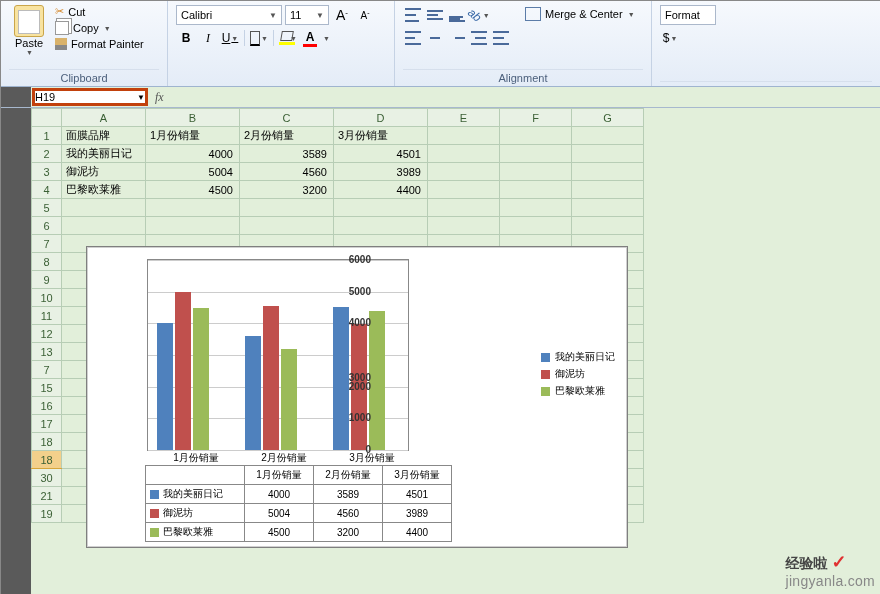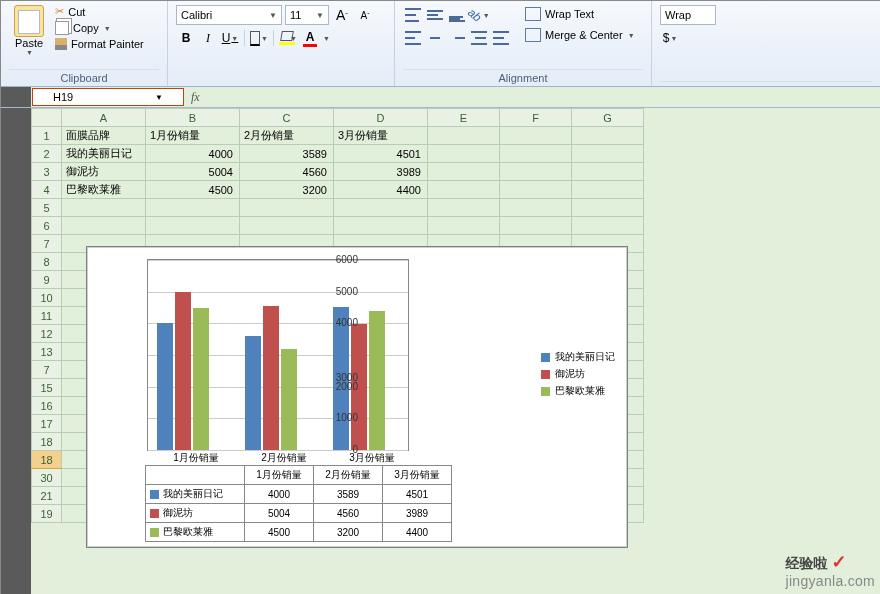--- a/index.html
+++ b/index.html
@@ -37,21 +37,21 @@
   .wrap-merge{display:flex;flex-direction:column;gap:3px;font-size:11px;}
   .wm-btn{display:flex;align-items:center;gap:4px;border:1px solid transparent;padding:1px 3px;}
   .wrap-ic{width:14px;height:12px;border:1px solid #5b7ca8;position:relative;}
   .merge-ic{width:14px;height:12px;border:1px solid #5b7ca8;position:relative;}
   .align-sec{display:flex;gap:10px;}
   
   .num-group .combo{width:46px;}
   
   .fbar{display:flex;align-items:stretch;height:20px;border-bottom:1px solid #a7b8ce;background:#e2efda;}
   .left-gut{width:30px;background:#5a5a5a;}
-  .namebox{width:110px;background:#fff;border:1px solid #c2410c;margin:1px;font-size:11px;display:flex;align-items:center;padding:0 20px;}
+  .namebox{width:110px;background:#fff;border:3px solid #c2410c;margin:1px;font-size:11px;display:flex;align-items:center;padding:0 0;}
   .namebox .dd{margin-left:auto;font-size:8px;}
   .fx-area{display:flex;align-items:center;padding:0 6px;color:#555;font-style:italic;font-family:"Times New Roman",serif;}
   .fx-area span.fx{font-style:italic;}
   .formula-input{flex:1;background:#e2efda;}
   
   .sheet-area{display:flex;height:calc(594px - 85px - 20px - 2px);}
   .dark-gut{width:30px;background:#5a5a5a;}
   .sheet{flex:1;position:relative;background:#e2efda; font-size:11px; color:#000;}
   table.grid{border-collapse:collapse;position:absolute;top:0;left:0;}
   table.grid th, table.grid td{border:1px solid #b7cdb5;height:18px;box-sizing:border-box;}
@@ -59,21 +59,21 @@
   table.grid th.corner{width:30px;background:#e8f1e4;} 
   table.grid th.row{width:30px;}
   .colA{width:84px;} .colB{width:94px;} .colC{width:94px;} .colD{width:94px;} .colE{width:72px;} .colF{width:72px;} .colG{width:72px;}
   td.txt{padding-left:4px;text-align:left;}
   td.num{padding-right:6px;text-align:right;}
   tr.sel th.row{background:#f3d08b;border-top:1px solid #d6a53a;border-bottom:1px solid #d6a53a;}
   
   .chart{position:absolute;left:55px;top:138px;width:440px;height:300px;background:#fff;border:1px solid #7f7f7f; box-shadow:0 0 0 1px #d0d0d0 inset; padding-right: 100px;}
   .plot{position:absolute;left:60px;top:12px;width:260px;height:190px;border:1px solid #888;}
   .hgrid{position:absolute;left:0;width:100%;border-top:1px solid #ccc;}
-  .ytick{position:absolute;right:269px;font-size:10px;color:#333;transform:translateY(-50%);}
+  .ytick{position:absolute;right:256px;font-size:10px;color:#333;transform:translateY(-50%);font-weight:bold;}
   .bars{position:absolute;bottom:0;display:flex;align-items:flex-end;}
   .bar{width:16px;margin:0 1px;}
   .xcat{position:absolute;top:204px;font-size:10px;text-align:center;}
   .legend{position:absolute;right:12px;top:100px;font-size:10px;}
   .legend div{display:flex;align-items:center;gap:5px;margin:3px 0;}
   .sw{width:9px;height:9px;}
   table.dtable{position:absolute;left:58px;top:218px;border-collapse:collapse;font-size:10px;}
   table.dtable th,table.dtable td{border:1px solid #888;padding:2px 4px;text-align:center;}
   table.dtable th{font-weight:normal;}
   table.dtable td.lbl{text-align:left;padding-left:4px;}
@@ -220,37 +220,33 @@
               <div class="align-ic">
                 <span></span>
                 <span style="width:70%;"></span>
                 <span></span>
               </div>
             </div>
         </div>
       </div>
       <div class="wrap-merge">
         <div class="wm-btn">
-            <span class="wrap-ic"></span>
-            <span>Wrap Text</span>
-          </div>
-        <div class="wm-btn">
             <span class="merge-ic"></span>
             <span>Merge &amp; Center</span>
             <span class="dd-tiny">▼</span>
           </div>
       </div>
     </div>
     <div class="group-label">Alignment</div>
   </div>
 
   <div class="group num-group" style="flex:1;">
     <div>
       <div class="combo">
-          <span>Wrap</span>
+          <span>Format</span>
         </div>
       <div class="font-mid">
         <div class="font-btn">
             <span>$</span>
             <span class="dd-tiny">▼</span>
           </div>
       </div>
     </div>
     <div class="group-label"></div>
   </div>

